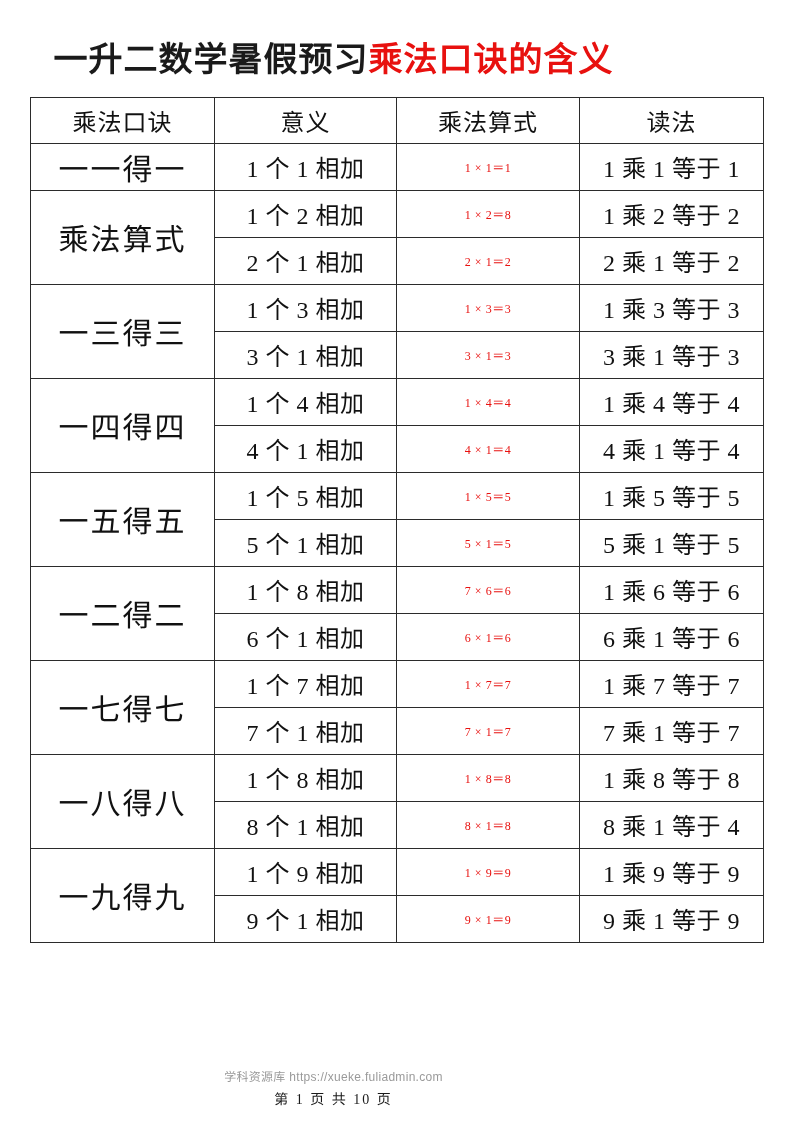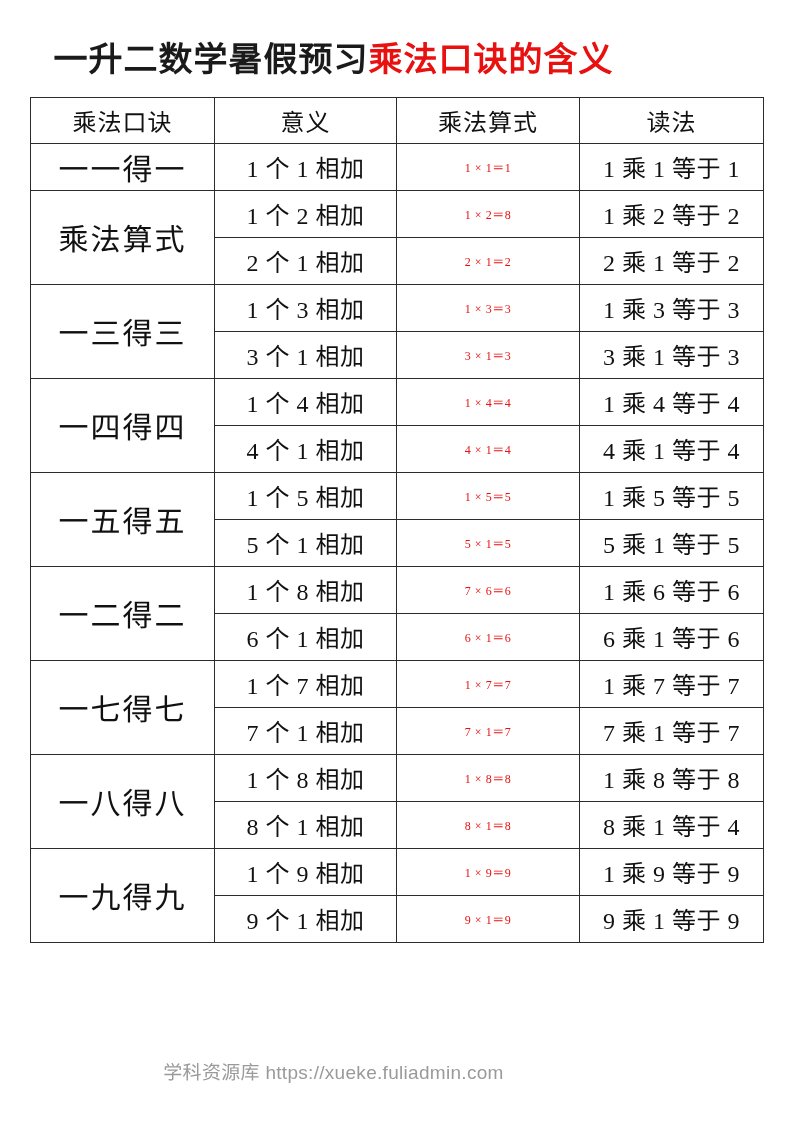--- a/index.html
+++ b/index.html
@@ -76,21 +76,21 @@
     font-size: 30px;
     letter-spacing: 2px;
   }
   
   .watermark {
     position: absolute;
     left: 0;
     right: 0;
     bottom: 38px;
     text-align: center;
-    font-size: 19px;
+    font-size: 12px;
     color: #9a9a9a;
     font-family: "Liberation Sans", sans-serif;
     letter-spacing: 0.3px;
   }
   .pagefoot {
     position: absolute;
     left: 0;
     right: 0;
     bottom: 14px;
     text-align: center;
@@ -216,14 +216,15 @@
         </tr>
         <tr>
           <td class="meaning">9 个 1 相加</td>
           <td class="formula">9 × 1＝9</td>
           <td class="reading">9 乘 1 等于 9</td>
         </tr>
       </tbody>
   </table>
 
   <div class="watermark">学科资源库 https://xueke.fuliadmin.com</div>
+  <div class="pagefoot">第 1 页 共 10 页</div>
 
 </div>
 
 </body></html>

